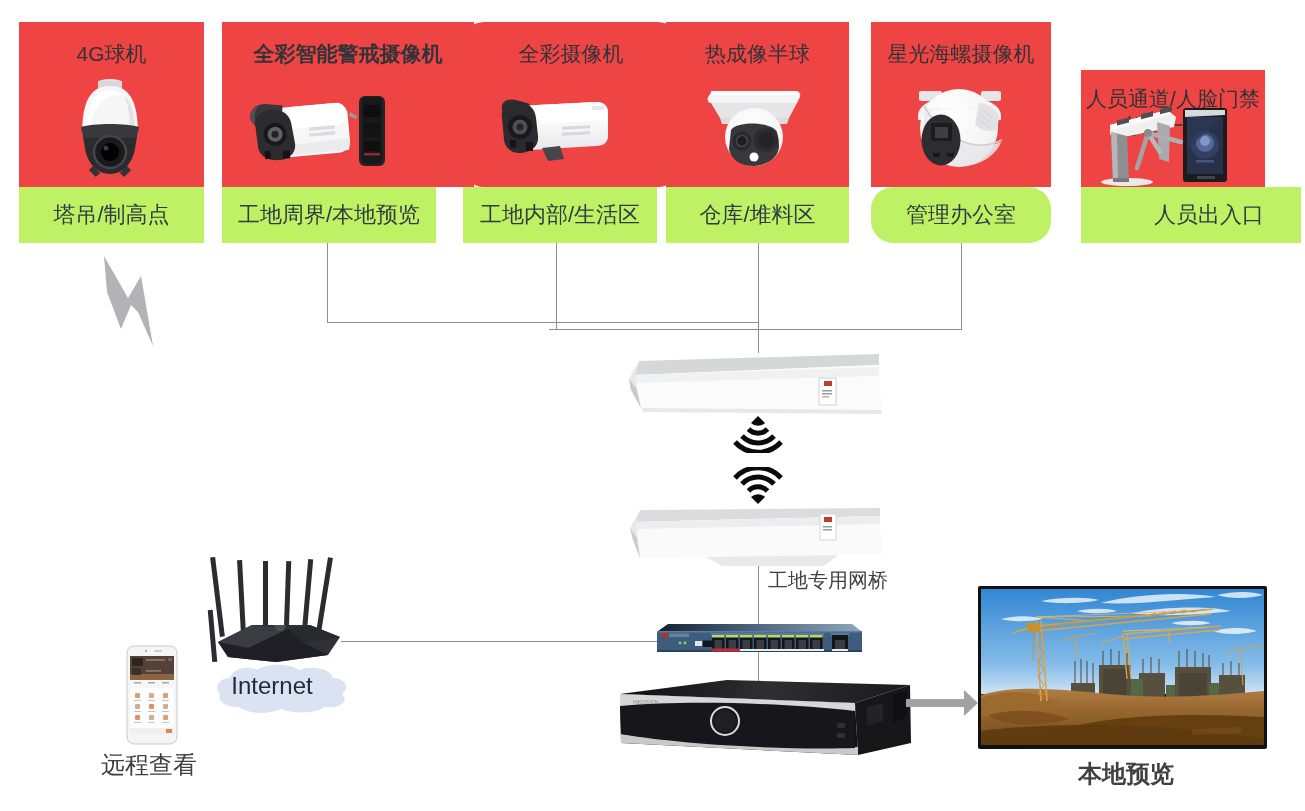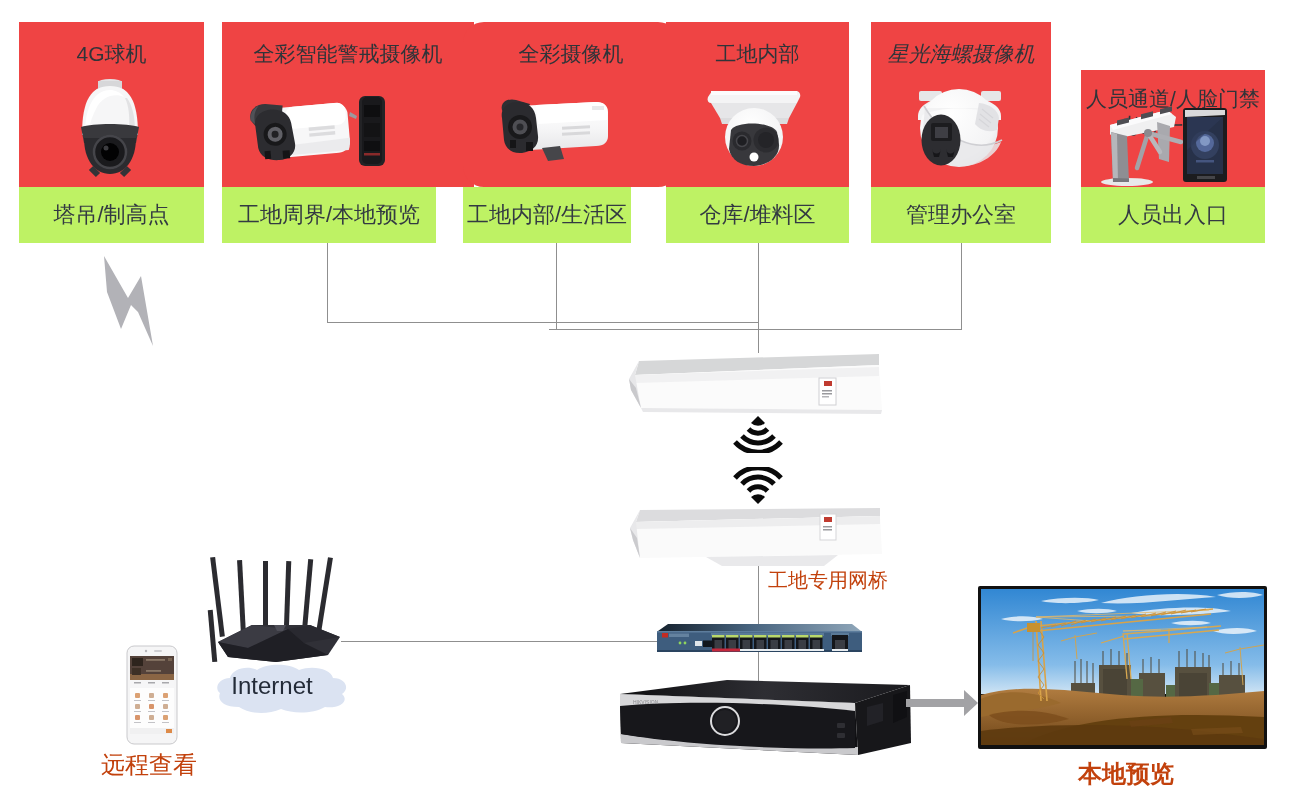--- a/index.html
+++ b/index.html
@@ -5,54 +5,54 @@
   html,body{margin:0;padding:0;}
   body{width:1305px;height:811px;background:#ffffff;position:relative;overflow:hidden;
        font-family:"Liberation Sans", sans-serif;}
   .abs{position:absolute;}
   .panel{position:absolute;top:22px;height:165px;background:#ef4444;}
   .strip{position:absolute;top:187px;height:56px;background:#bef264;color:#333a42;
          display:flex;align-items:center;justify-content:center;font-size:22px;}
   .ptitle{position:absolute;width:100%;top:18px;text-align:center;font-size:21px;color:#303439;line-height:27px;}
   .vline{position:absolute;width:1px;background:#8f8f8f;}
   .hline{position:absolute;height:1px;background:#8f8f8f;}
-  .blabel{position:absolute;font-size:20px;color:#c2410c;}
+  .blabel{position:absolute;font-size:20px;color:#404040;}
 </style>
 </head>
 <body>
 
 <div class="panel" style="left:19px;width:185px;">
   <div class="ptitle">4G球机</div>
 </div>
 <div class="strip" style="left:19px;width:185px;">塔吊/制高点</div>
 
-<div class="panel" style="left:222px;width:252px;">
+<div class="panel" style="left:222px;width:252px;font-weight:bold;">
   <div class="ptitle">全彩智能警戒摄像机</div>
 </div>
 <div class="strip" style="left:222px;width:214px;">工地周界/本地预览</div>
 
 <div class="panel" style="left:463px;width:216px;border-radius:21px;">
   <div class="ptitle">全彩摄像机</div>
 </div>
-<div class="strip" style="left:463px;width:168px;">工地内部/生活区</div>
+<div class="strip" style="left:463px;width:194px;">工地内部/生活区</div>
 
 <div class="panel" style="left:666px;width:183px;">
-  <div class="ptitle">工地内部</div>
+  <div class="ptitle">热成像半球</div>
 </div>
 <div class="strip" style="left:666px;width:183px;">仓库/堆料区</div>
 
-<div class="panel" style="left:871px;width:180px;font-style:italic;">
+<div class="panel" style="left:871px;width:180px;">
   <div class="ptitle">星光海螺摄像机</div>
 </div>
-<div class="strip" style="left:871px;width:180px;">管理办公室</div>
+<div class="strip" style="left:871px;width:180px;border-radius:22px;">管理办公室</div>
 
 <div class="panel" style="left:1081px;width:184px;margin-top:48px;">
   <div class="ptitle" style="top:15px;">人员通道/人脸门禁<br>考勤一体机</div>
 </div>
-<div class="strip" style="left:1081px;width:184px;">人员出入口</div>
+<div class="strip" style="left:1081px;width:184px;padding-left:36px;">人员出入口</div>
 
 <div class="vline" style="left:327px;top:243px;height:79px;"></div>
 <div class="vline" style="left:556px;top:243px;height:86px;"></div>
 <div class="vline" style="left:758px;top:243px;height:110px;"></div>
 <div class="vline" style="left:961px;top:243px;height:86px;"></div>
 <div class="hline" style="left:327px;top:322px;width:432px;"></div>
 <div class="hline" style="left:549px;top:329px;width:413px;"></div>
 <div class="vline" style="left:758px;top:560px;height:66px;"></div>
 <div class="vline" style="left:758px;top:652px;height:30px;"></div>
 <div class="hline" style="left:341px;top:641px;width:317px;"></div>

